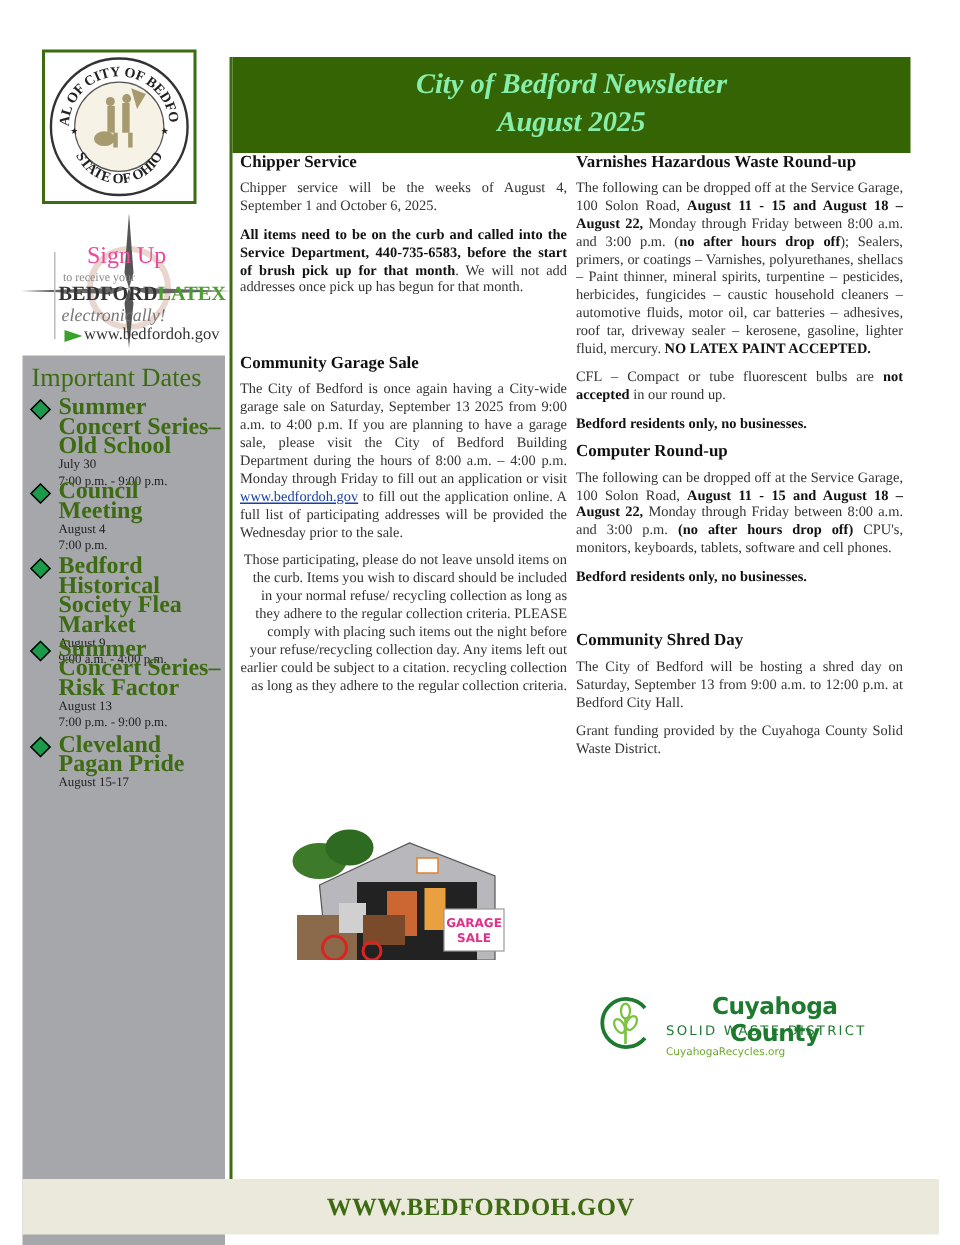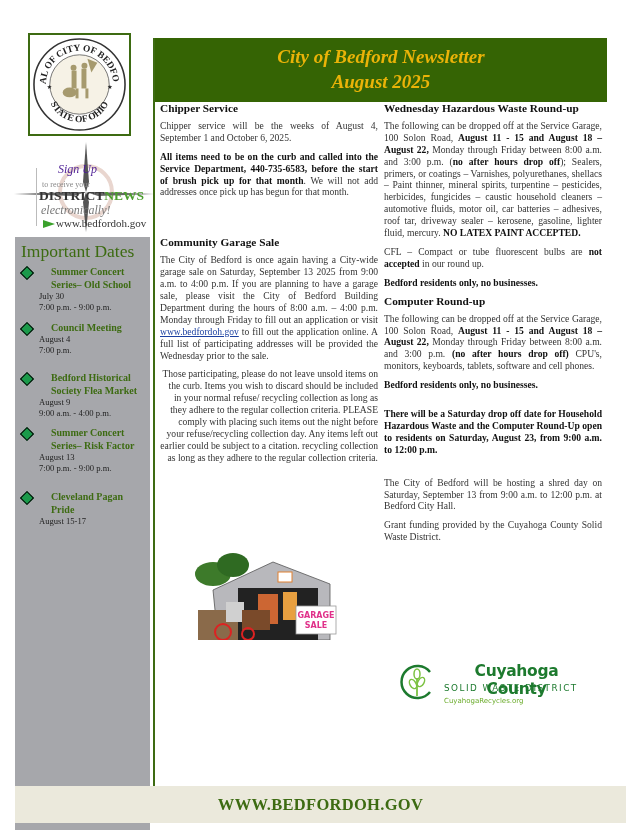--- a/index.html
+++ b/index.html
@@ -5,41 +5,41 @@
   html, body { margin:0; padding:0; background:#fff; }
   body { width:640px; height:830px; position:relative; overflow:hidden; font-family:"Liberation Serif","DejaVu Serif",serif; color:#222; }
 
   
   .seal { position:absolute; left:28px; top:33px; width:103px; height:103px; border:2px solid #3d6b12; background:#fff; box-sizing:border-box; }
   .seal svg { width:100%; height:100%; }
 
   
   .signup { position:absolute; left:14px; top:142px; width:140px; height:90px; }
   .signup .compass { position:absolute; left:0; top:0; width:140px; height:90px; }
-  .signup .t1 { position:absolute; left:44px; top:20px; font-style:italic; font-size:12px; color:#4c1d95; }
+  .signup .t1 { position:absolute; left:44px; top:20px; font-size:16px; color:#ec4899; }
   .signup .t2 { position:absolute; left:28px; top:38px; font-size:8px; color:#888; }
   .signup .t3 { position:absolute; left:25px; top:46px; font-size:13.5px; font-weight:bold; color:#333; letter-spacing:0px; }
   .signup .t3 .news { color:#4c9e2e; }
   .signup .t4 { position:absolute; left:27px; top:61px; font-style:italic; font-size:12px; color:#777; }
   .signup .t5 { position:absolute; left:42px; top:75px; font-size:11px; color:#333; }
   .signup .arrow { position:absolute; left:29px; top:78px; width:0; height:0; border-top:4px solid transparent; border-bottom:4px solid transparent; border-left:12px solid #3aa12b; }
 
   
   .sidebar { position:absolute; left:15px; top:237px; width:135px; height:617px; background:#a6a7ab; }
   .sidebar h2 { margin:0; position:absolute; left:6px; top:4px; font-size:17.5px; font-weight:normal; color:#3d6b12; }
   .event { position:absolute; left:3px; width:130px; }
   .event .diamond { position:absolute; left:4px; top:3px; width:8px; height:8px; background:#1a9a4a; border:1.5px solid #000; transform:rotate(45deg); }
-  .event .title { margin-left:33px; font-weight:bold; font-size:10px; color:#3d6b12; line-height:13px; }
+  .event .title { margin-left:21px; font-weight:bold; font-size:16px; color:#3d6b12; line-height:13px; }
   .event .sub { margin-left:21px; font-size:8.6px; color:#222; line-height:11px; }
 
   
   .vline { position:absolute; left:153px; top:38px; width:2px; height:748px; background:#3d6b12; }
 
   
-  .header { position:absolute; left:155px; top:38px; width:452px; height:64px; background:#356404; color:#eab308; text-align:center; font-style:italic; font-weight:bold; font-size:19px; line-height:25px; padding-top:6px; box-sizing:border-box; }
+  .header { position:absolute; left:155px; top:38px; width:452px; height:64px; background:#356404; color:#86efac; text-align:center; font-style:italic; font-weight:bold; font-size:19px; line-height:25px; padding-top:6px; box-sizing:border-box; }
 
   
   .col { position:absolute; font-size:9.6px; line-height:11.9px; color:#333; text-align:justify; }
   .col1 { left:160px; top:103px; width:218px; }
   .col2 { left:384px; top:103px; width:218px; }
   .col h3 { margin:0 0 5px 0; font-size:11.3px; font-weight:bold; color:#111; text-align:left; }
   .col p { margin:0 0 7px 0; }
   .col b { color:#111; }
   .col a { color:#1a3fa0; text-decoration:underline; }
   .left { text-align:right; }
@@ -87,21 +87,21 @@
   <svg class="compass" viewBox="0 0 140 90">
     <circle cx="72" cy="50" r="26" fill="none" stroke="#e9d6cf" stroke-width="4"></circle>
     <polygon points="72,0 75,40 72,50 69,40" fill="#555"></polygon>
     <polygon points="72,90 75,60 72,50 69,60" fill="#555"></polygon>
     <polygon points="0,52 60,50 72,50 60,54" fill="#666"></polygon>
     <polygon points="140,52 84,50 72,50 84,54" fill="#666"></polygon>
     <rect x="22" y="26" width="1" height="58" fill="#bbb"></rect>
   </svg>
   <span class="t1">Sign Up</span>
   <span class="t2">to receive your</span>
-  <span class="t3"><span>DISTRICT</span><span class="news">NEWS</span></span>
+  <span class="t3"><span>BEDFORD</span><span class="news">LATEX</span></span>
   <span class="t4">electronically!</span>
   <span class="arrow"></span>
   <span class="t5">www.bedfordoh.gov</span>
 </div>
 
 <div class="sidebar">
   <h2>Important Dates</h2>
 
   <div class="event" style="top:28px;">
     <span class="diamond"></span>
@@ -170,32 +170,32 @@
   <rect x="48" y="52" width="18" height="20" fill="#d0d0d0"></rect>
   <rect x="64" y="60" width="28" height="20" fill="#7a4a2a"></rect>
   <circle cx="45" cy="82" r="8" fill="none" stroke="#d22" stroke-width="2"></circle>
   <circle cx="70" cy="84" r="6" fill="none" stroke="#d22" stroke-width="2"></circle>
   <rect x="118" y="56" width="40" height="28" fill="#fff" stroke="#999" stroke-width="0.8"></rect>
   <text x="138" y="68" font-size="8" font-weight="bold" fill="#e0318a" text-anchor="middle" font-family="DejaVu Sans, sans-serif">GARAGE</text>
   <text x="138" y="78" font-size="8" font-weight="bold" fill="#e0318a" text-anchor="middle" font-family="DejaVu Sans, sans-serif">SALE</text>
 </svg>
 
 <div class="col col2">
-  <h3>Wednesday Hazardous Waste Round-up</h3>
+  <h3>Varnishes Hazardous Waste Round-up</h3>
   <p><span>The following can be dropped off at the Service Garage, 100 Solon Road, </span><b>August 11 - 15 and August 18 – August 22,</b><span> Monday through Friday between 8:00 a.m. and 3:00 p.m. (</span><b>no after hours drop off</b><span>); Sealers, primers, or coatings – Varnishes, polyurethanes, shellacs – Paint thinner, mineral spirits, turpentine – pesticides, herbicides, fungicides – caustic household cleaners – automotive fluids, motor oil, car batteries – adhesives, roof tar, driveway sealer – kerosene, gasoline, lighter fluid, mercury. </span><b>NO LATEX PAINT ACCEPTED.</b></p>
   <p><span>CFL – Compact or tube fluorescent bulbs are </span><b>not accepted</b><span> in our round up.</span></p>
   <p><b>Bedford residents only, no businesses.</b></p>
 
   <h3>Computer Round-up</h3>
   <p><span>The following can be dropped off at the Service Garage, 100 Solon Road, </span><b>August 11 - 15 and August 18 – August 22,</b><span> Monday through Friday between 8:00 a.m. and 3:00 p.m. </span><b>(no after hours drop off)</b><span> CPU's, monitors, keyboards, tablets, software and cell phones.</span></p>
   <p><b>Bedford residents only, no businesses.</b></p>
   <div style="height:10px;"></div>
-  <p><b>There will be a Saturday drop off date for Household Hazardous Waste and the Computer Round-Up open to residents on Saturday, August 23, from 9:00 a.m. to 12:00 p.m.</b></p>
 
   <div style="height:14px;"></div>
+  <h3>Community Shred Day</h3>
   <p>The City of Bedford will be hosting a shred day on Saturday, September 13 from 9:00 a.m. to 12:00 p.m. at Bedford City Hall.</p>
   <p>Grant funding provided by the Cuyahoga County Solid Waste District.</p>
 </div>
 
 <div class="logo">
   <svg class="ring" viewBox="0 0 36 36">
     <path d="M30 8 A16 16 0 1 0 30 28" fill="none" stroke="#1d7a2e" stroke-width="2.5"></path>
     <path d="M17 32 L17 14" stroke="#7cc242" stroke-width="1.8"></path>
     <ellipse cx="13" cy="20" rx="3" ry="5" fill="none" stroke="#7cc242" stroke-width="1.5" transform="rotate(-30 13 20)"></ellipse>
     <ellipse cx="21" cy="18" rx="3" ry="5" fill="none" stroke="#7cc242" stroke-width="1.5" transform="rotate(30 21 18)"></ellipse>

